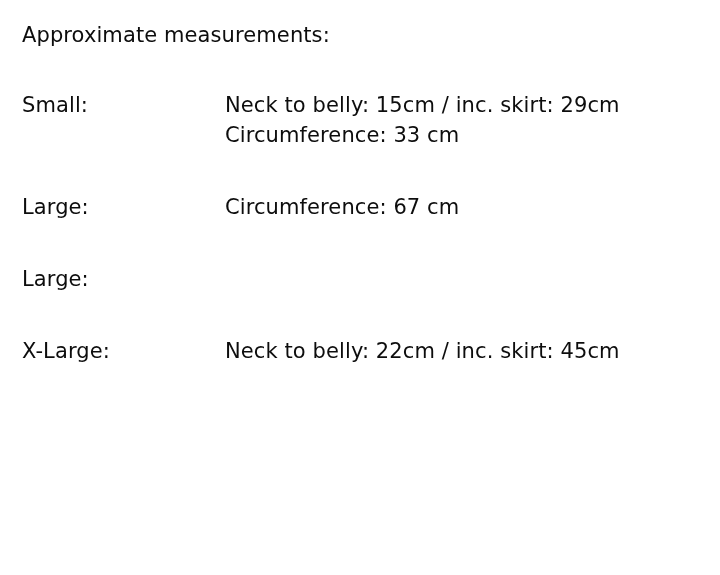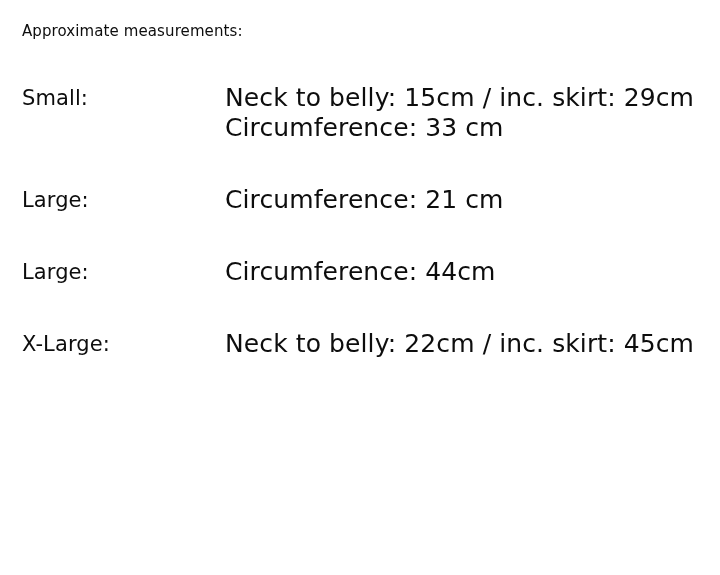--- a/index.html
+++ b/index.html
@@ -15,21 +15,21 @@
     overflow: hidden;
   }
   .sheet {
     position: relative;
     width: 720px;
     height: 575px;
     box-sizing: border-box;
     padding: 18px 20px 0 22px;
   }
   .heading {
-    font-size: 15px;
+    font-size: 21px;
     line-height: 1.25;
     letter-spacing: 0.1px;
     margin: 0 0 0 0;
     padding-top: 4px;
   }
   .rows {
     margin-top: 42px;
   }
   .row {
     display: flex;
@@ -43,21 +43,21 @@
     flex: 0 0 203px;
     font-size: 21px;
     line-height: 30px;
     letter-spacing: 0.1px;
     white-space: nowrap;
   }
   .details {
     flex: 1 1 auto;
   }
   .detail-line {
-    font-size: 25px;
+    font-size: 21px;
     line-height: 30px;
     letter-spacing: 0.1px;
     white-space: nowrap;
   }
   .detail-line + .detail-line {
     margin-top: 0;
   }
 </style>
 </head>
 <body>
@@ -72,28 +72,27 @@
       <div class="size-label">Small:</div>
       <div class="details">
         <div class="detail-line">Neck to belly: 15cm / inc. skirt: 29cm</div>
         <div class="detail-line">Circumference: 33 cm</div>
       </div>
     </div>
 
     <div class="row">
       <div class="size-label">Large:</div>
       <div class="details">
-        <div class="detail-line">Circumference: 21 cm</div>
+        <div class="detail-line">Circumference: 67 cm</div>
       </div>
     </div>
 
     <div class="row">
       <div class="size-label">Large:</div>
       <div class="details">
-        <div class="detail-line">Circumference: 44cm</div>
       </div>
     </div>
 
     <div class="row">
       <div class="size-label">X-Large:</div>
       <div class="details">
         <div class="detail-line">Neck to belly: 22cm / inc. skirt: 45cm</div>
       </div>
     </div>
 

